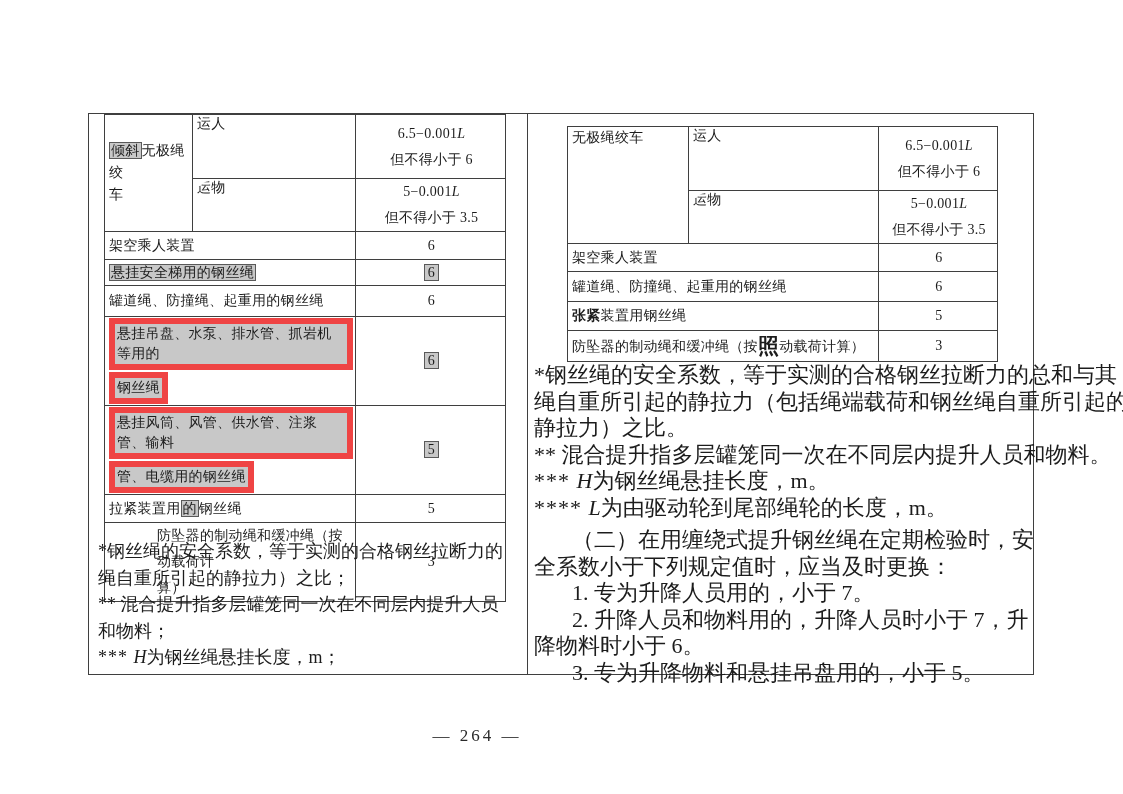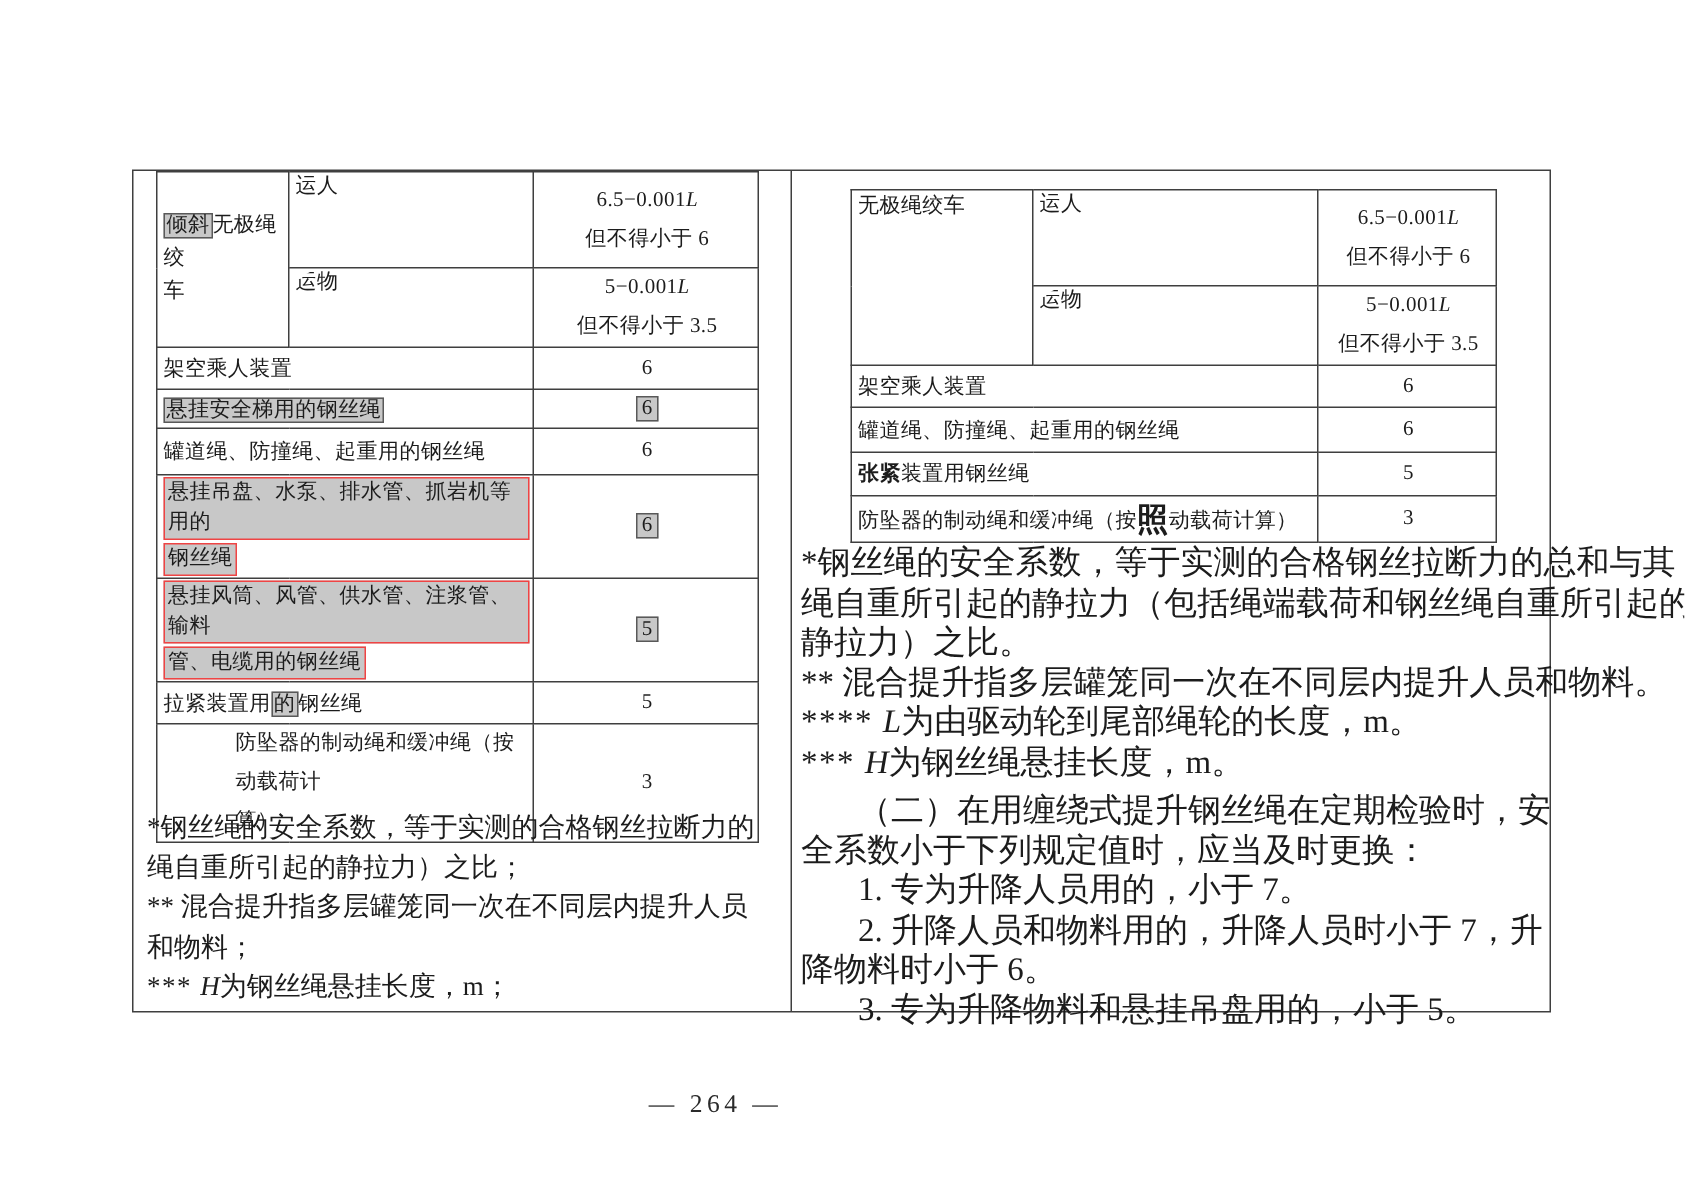--- a/index.html
+++ b/index.html
@@ -19,21 +19,21 @@
 
   td.cat{vertical-align:middle;line-height:22px;}
   td.cat-top{vertical-align:top;padding-top:6px;line-height:22px;}
   td.use{vertical-align:top;padding-top:6px;}
   td.val{text-align:center;vertical-align:middle;padding:0;line-height:26px;}
   td.num{text-align:center;vertical-align:middle;padding:0;font-size:14px;}
   .cell-line{line-height:26px;padding-left:48px;}
   .var{font-style:italic;font-family:"Liberation Serif",serif;}
 
   .hl{background:#c8c8c8;border:1px solid #595959;padding:0 1px;}
-  .hlb{display:inline-block;background:#c8c8c8;border:1px solid #ef4444;
+  .hlb{display:inline-block;background:#c8c8c8;border:6px solid #ef4444;
        padding:0 2px;line-height:20px;margin:1px 0;}
   .numbox{background:#c8c8c8;border:1px solid #595959;padding:0 3px;}
   .b{font-weight:bold;}
   .big{font-size:21px;font-weight:bold;line-height:1;vertical-align:-2px;}
 
   .notes{position:absolute;}
   .left-notes{left:9px;top:424px;width:428px;font-size:18px;line-height:26.5px;}
   .right-notes{left:6px;top:248px;width:498px;font-size:22px;line-height:26.5px;}
   .nline{white-space:nowrap;}
   .indent{text-indent:38px;}
@@ -171,22 +171,22 @@
           <td class="num">3</td>
         </tr>
       </tbody>
         </table>
 
       <div class="notes right-notes">
         <div class="nline">*钢丝绳的安全系数，等于实测的合格钢丝拉断力的总和与其</div>
         <div class="nline">绳自重所引起的静拉力（包括绳端载荷和钢丝绳自重所引起的</div>
         <div class="nline">静拉力）之比。</div>
         <div class="nline">** 混合提升指多层罐笼同一次在不同层内提升人员和物料。</div>
+        <div class="nline"><span class="sym">*** </span><span class="var">H</span><span>为钢丝绳悬挂长度，m。</span></div>
         <div class="nline"><span class="sym">**** </span><span class="var">L</span><span>为由驱动轮到尾部绳轮的长度，m。</span></div>
-        <div class="nline"><span class="sym">*** </span><span class="var">H</span><span>为钢丝绳悬挂长度，m。</span></div>
         <div class="nline indent gap">（二）在用缠绕式提升钢丝绳在定期检验时，安</div>
         <div class="nline">全系数小于下列规定值时，应当及时更换：</div>
         <div class="nline indent">1. 专为升降人员用的，小于 7。</div>
         <div class="nline indent">2. 升降人员和物料用的，升降人员时小于 7，升</div>
         <div class="nline">降物料时小于 6。</div>
         <div class="nline indent">3. 专为升降物料和悬挂吊盘用的，小于 5。</div>
       </div>
     </div>
   </div>
 

